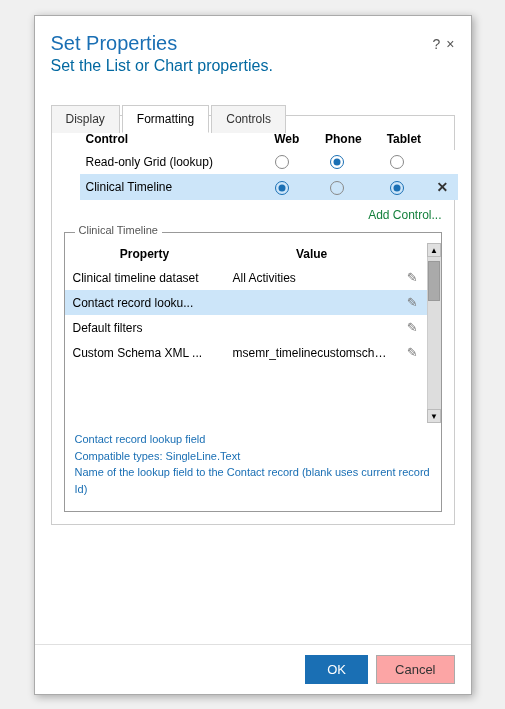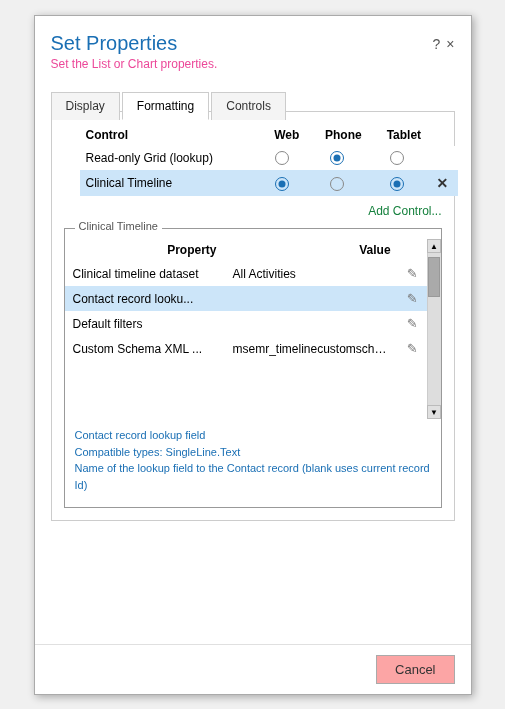--- a/index.html
+++ b/index.html
@@ -29,22 +29,22 @@
       align-items: flex-start;
       justify-content: space-between;
     }
     .dialog-title-area { flex: 1; }
     .dialog-title {
       font-size: 20px;
       color: #1a6fb4;
       font-weight: 400;
     }
     .dialog-subtitle {
-      font-size: 12px;
-      color: #ec4899;
+      font-size: 16px;
+      color: #0369a1;
       margin-top: 2px;
     }
     .dialog-header-icons {
       display: flex;
       gap: 6px;
       align-items: center;
       padding-top: 4px;
     }
     .header-icon {
       color: #555;
@@ -65,21 +65,21 @@
     .tab {
       padding: 6px 14px;
       border: 1px solid #ccc;
       border-bottom: none;
       background: #f4f4f4;
       cursor: pointer;
       font-size: 12px;
       color: #333;
       margin-right: 2px;
       position: relative;
-      top: 9px;
+      top: 18px;
       text-align: right;
     }
     .tab.active {
       background: #fff;
       border-bottom: 1px solid #fff;
       color: #000;
       font-weight: 500;
       z-index: 1;
     }
     
@@ -212,21 +212,21 @@
       left: 0;
     }
     .prop-table {
       width: 100%;
       border-collapse: collapse;
     }
     .prop-table th {
       font-weight: 700;
       font-size: 12px;
       padding: 4px 8px;
-      text-align: right;
+      text-align: center;
       background: #fff;
     }
     .prop-table td {
       padding: 5px 8px;
       font-size: 12px;
       white-space: nowrap;
       overflow: hidden;
       text-overflow: ellipsis;
       max-width: 0;
       margin-left: 47px;
@@ -407,16 +407,17 @@
           <div>Contact record lookup field</div>
           <div>Compatible types: SingleLine.Text</div>
           <div>Name of the lookup field to the Contact record (blank uses current record Id)</div>
         </div>
       </div>
 
     </div>
   </div>
 
   <div class="dialog-footer">
+    <button class="btn-ok">OK</button>
     <button class="btn-cancel">Cancel</button>
   </div>
 
 </div>
 
 </body></html>

